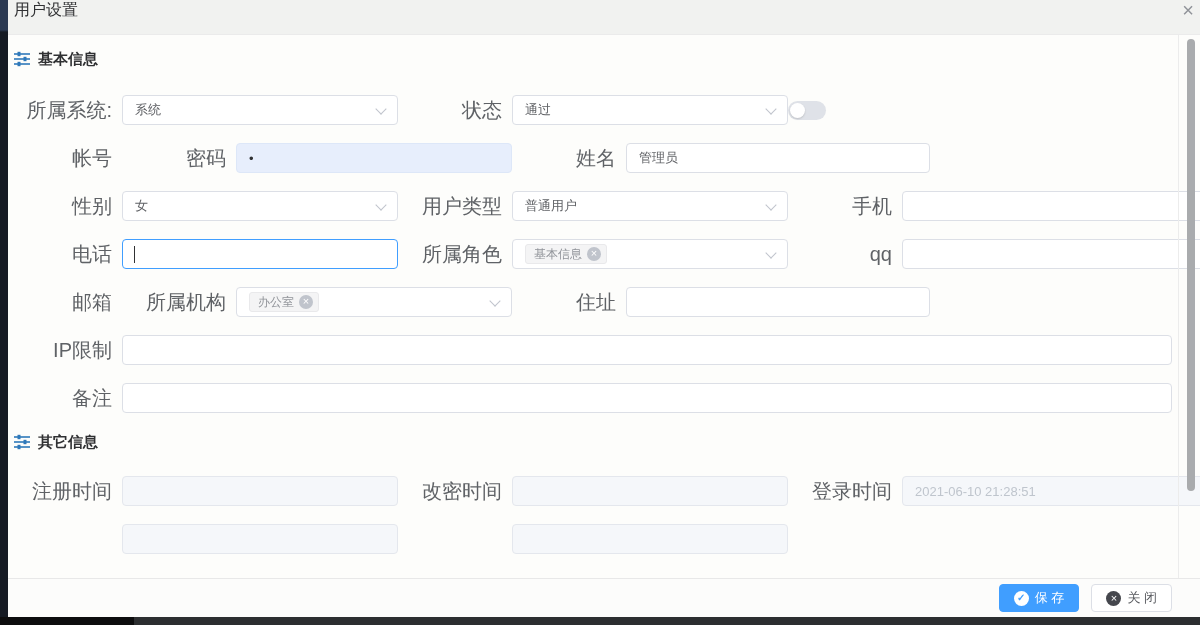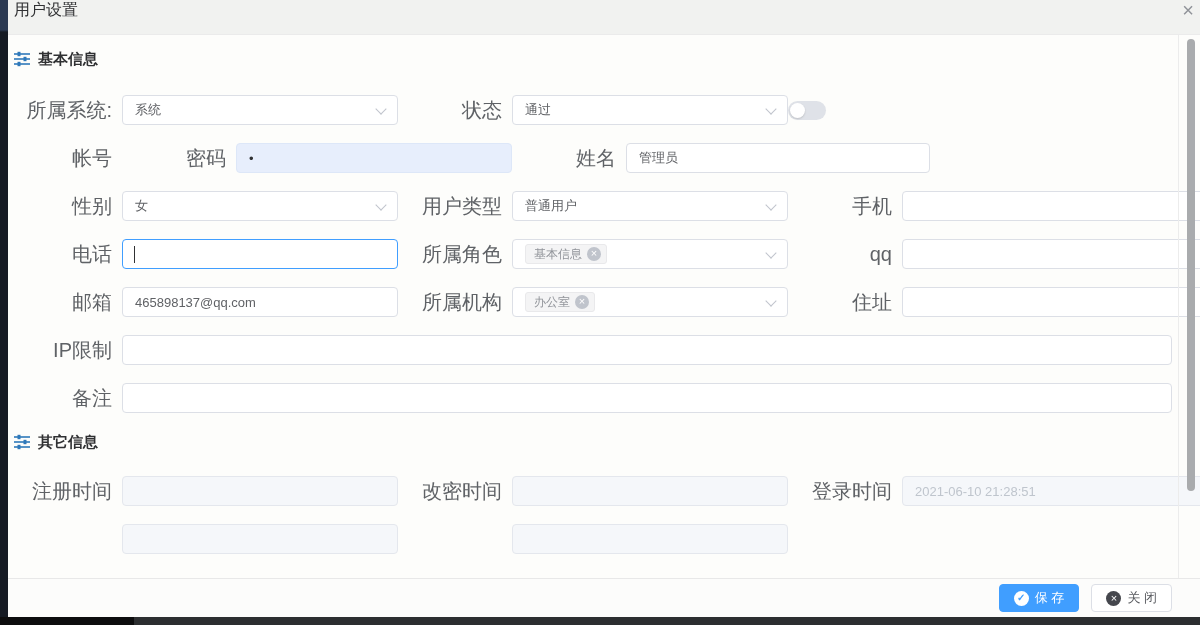--- a/index.html
+++ b/index.html
@@ -163,21 +163,20 @@
           <span class="tag-close">×</span>
         </span>
         <i class="chev"></i>
       </div>
       <label class="lbl w3">qq</label>
       <input class="inp in3" style="">
     </div>
 
     <div class="row">
       <label class="lbl w1">邮箱</label>
-      <input class="inp in1" value="465898137@qq.com" style="">
       <label class="lbl w2">所属机构</label>
       <div class="sel in2">
         <span class="tag">
           <span>办公室</span>
           <span class="tag-close">×</span>
         </span>
         <i class="chev"></i>
       </div>
       <label class="lbl w3">住址</label>
       <input class="inp in3" style="">

